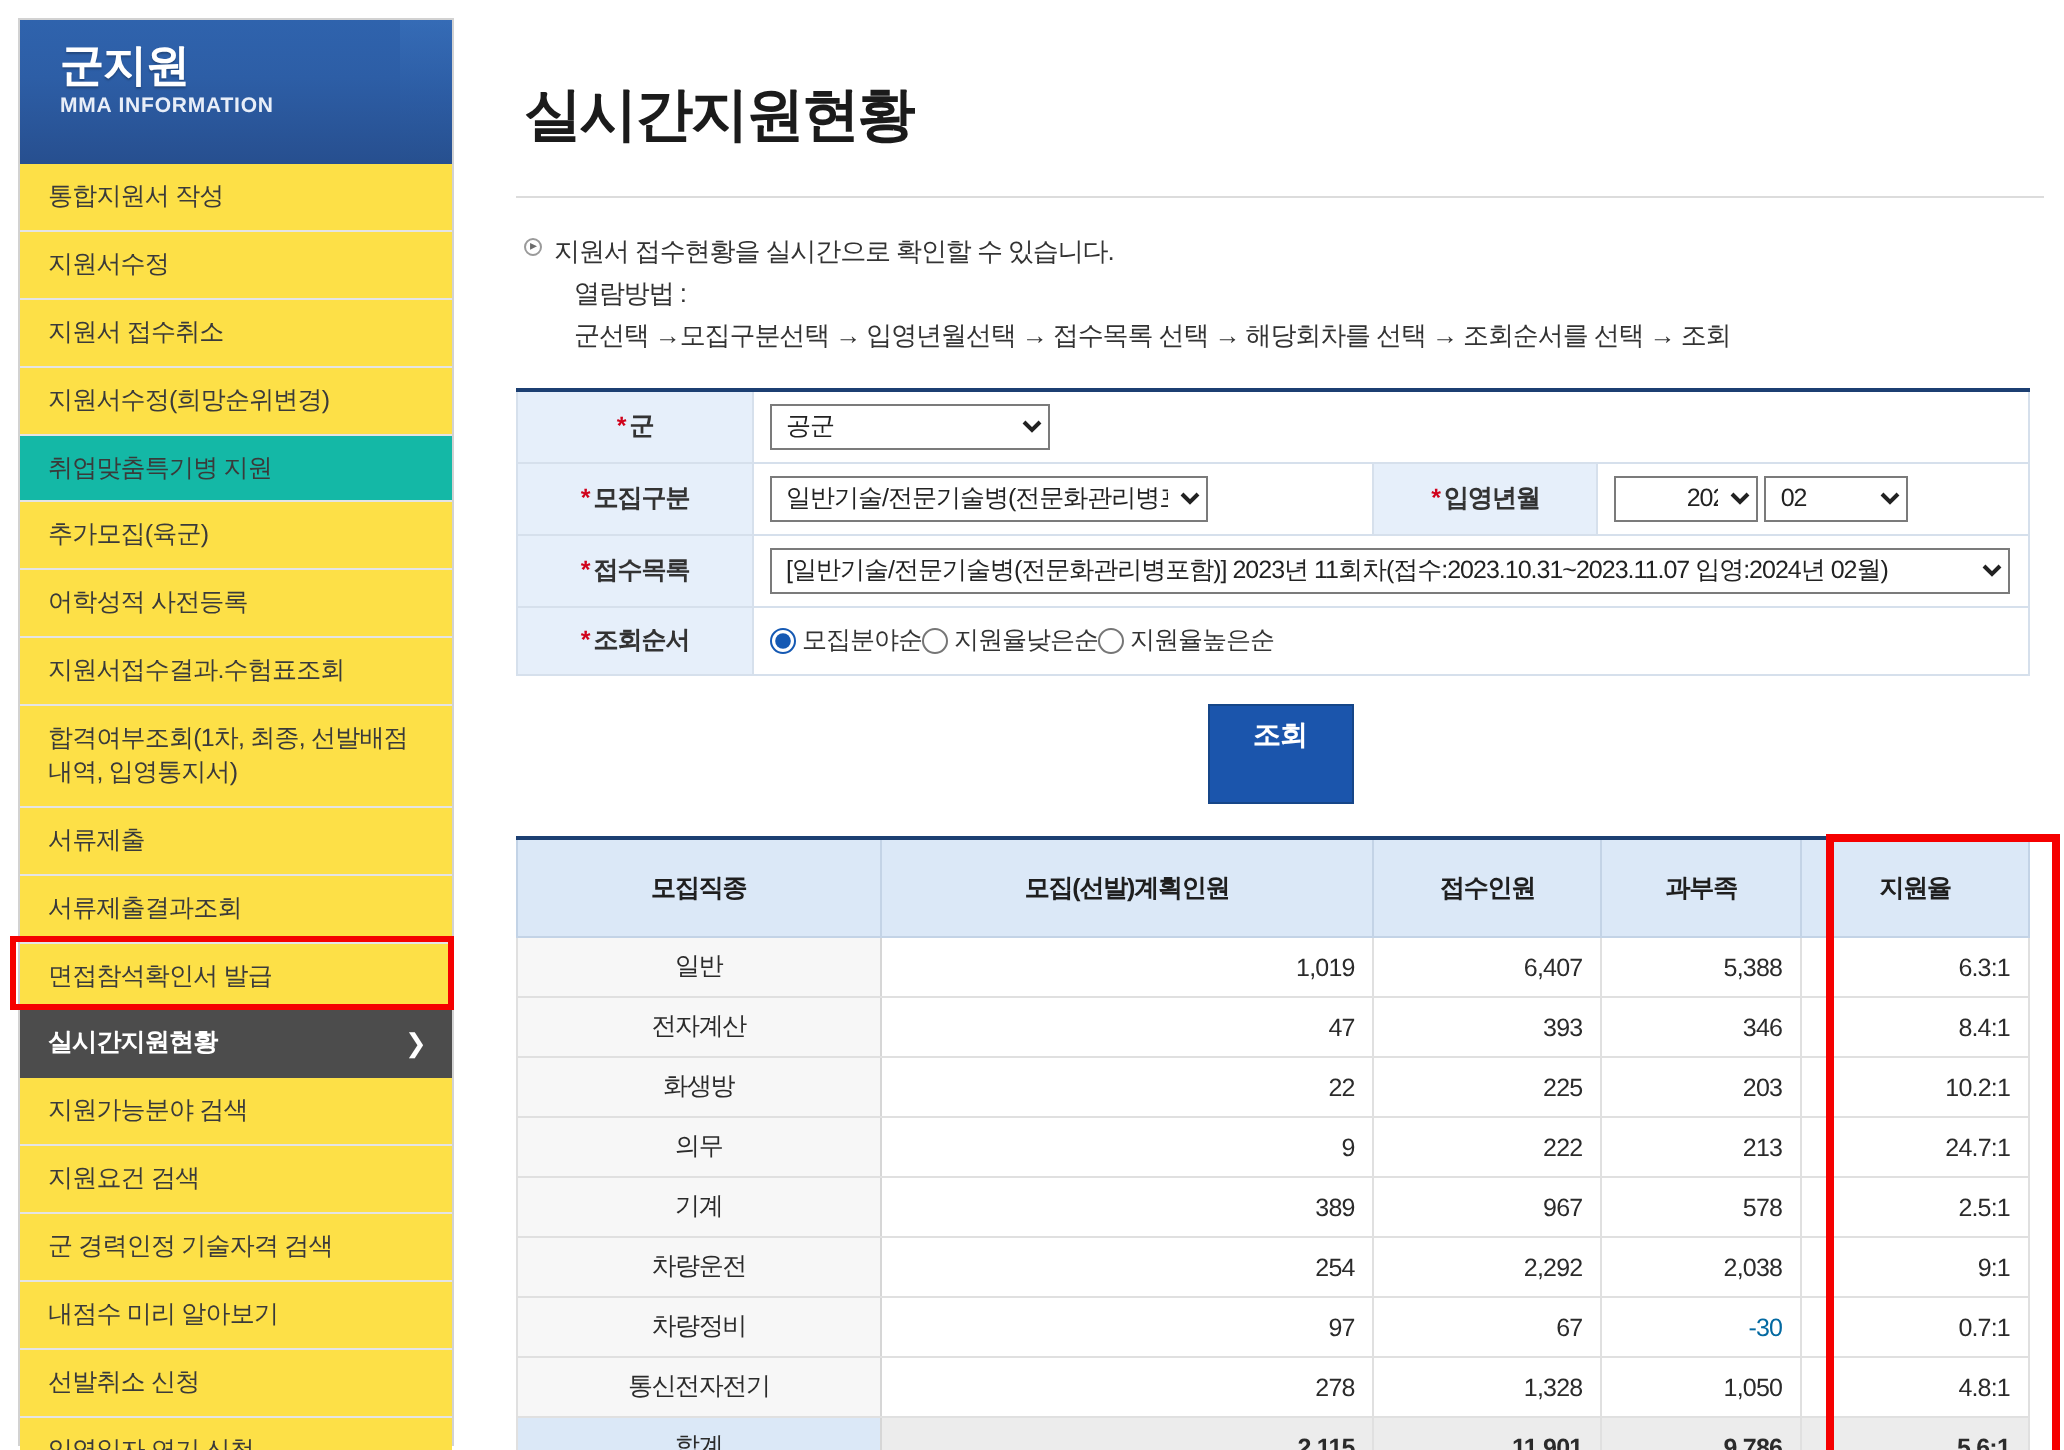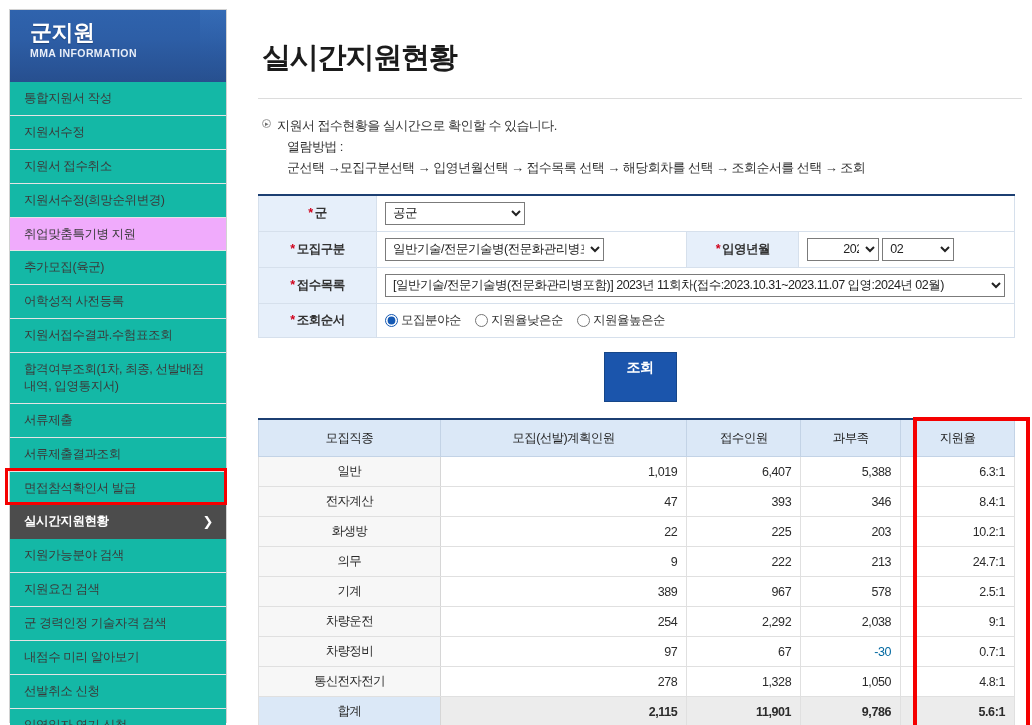--- a/index.html
+++ b/index.html
@@ -58,25 +58,25 @@
   .nav-item {
     display: block;
     position: relative;
     min-height: 33px;
     padding: 8px 22px 8px 14px;
     font-size: 12.5px;
     color: #3a3a3a;
     border-bottom: 1px solid #e4e4e4;
     line-height: 1.35;
     letter-spacing: -0.4px;
-    background: #14b8a6;
+    background: #fde047;
     cursor: pointer;
     white-space: normal;
   }
-  .nav-item.shaded { background: #f0abfc; font-family: Liberation Serif, serif; }
+  .nav-item.shaded { background: #14b8a6; }
   .nav-item.active {
     background: #4c4c4c;
     color: #ffffff;
     font-weight: bold;
     border-bottom: 1px solid #4c4c4c;
   }
   .nav-item.active .nav-arrow {
     position: absolute;
     right: 13px; top: 50%;
     transform: translateY(-50%);
@@ -170,21 +170,21 @@
     background: #ffffff;
     color: #222222;
     padding: 1px 3px;
   }
   select#sel-branch { width: 140px; }
   select#sel-category { width: 219px; }
   select#sel-year { width: 72px; padding-left: 31px; }
   select#sel-month { width: 72px; }
   select#sel-list { width: 620px; }
 
-  .radio-group { display: flex; align-items: center; gap: 14px; font-size: 12.5px; }
+  .radio-group { display: flex; align-items: center; font-size: 12.5px; }
   .radio-opt { display: flex; align-items: center; gap: 3px; cursor: pointer; color: #333; }
   .radio-opt input { margin: 0; width: 13px; height: 13px; accent-color: #1559b3; }
 
   #btn-row { text-align: center; margin-top: 14px; }
   #btn-search {
     background: #1b55ac;
     color: #ffffff;
     border: 1px solid #164688;
     font-family: "Liberation Sans", "DejaVu Sans", sans-serif;
     font-size: 14px;
@@ -201,22 +201,22 @@
     border-collapse: collapse;
     border-top: 2px solid #1c3f72;
     font-size: 12.5px;
     letter-spacing: -0.4px;
   }
   #data-table th {
     background: #dbe8f7;
     border: 1px solid #c3d3e6;
     border-top: none;
     color: #1f1f1f;
-    font-weight: normal;
-    height: 38px;
+    font-weight: bold;
+    height: 50px;
     text-align: center;
     letter-spacing: -0.6px;
   }
   #data-table td {
     border: 1px solid #e0e0e0;
     height: 30px;
     padding: 2px 9px;
     color: #2b2b2b;
     margin-top: 48px;
   }

